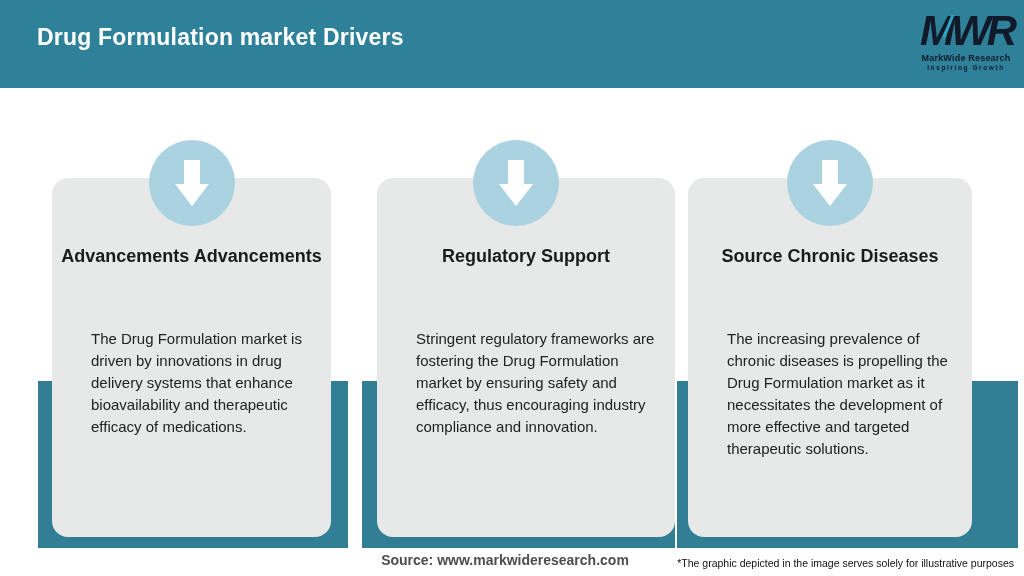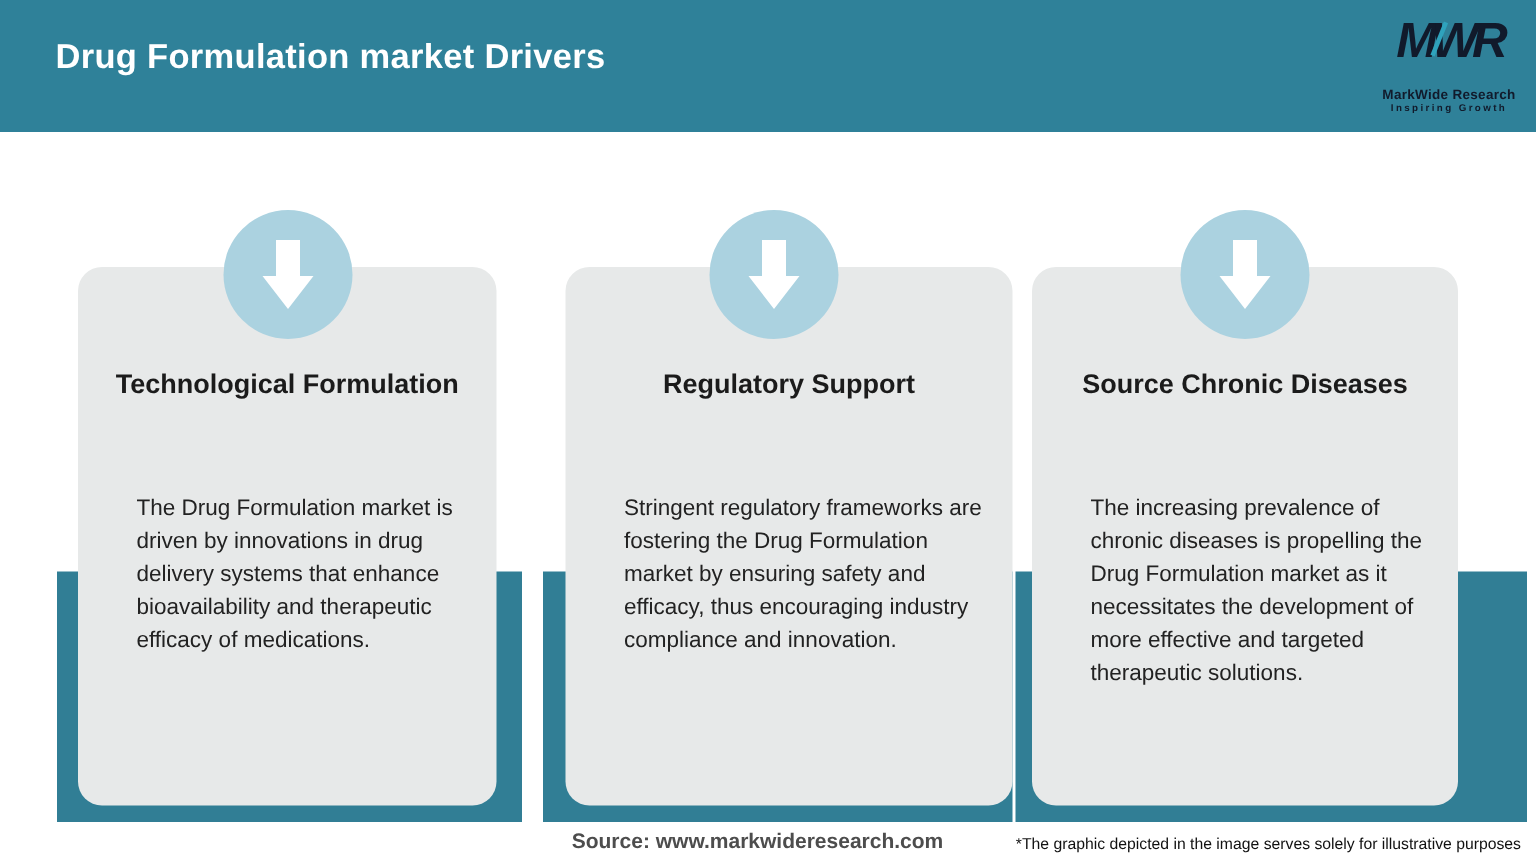--- a/index.html
+++ b/index.html
@@ -25,28 +25,28 @@
   }
   .header-title{
     position:absolute;left:37px;top:24px;
     font-size:23px;font-weight:bold;color:#ffffff;letter-spacing:0.2px;
   }
   .logo{
     position:absolute;left:920px;top:10px;width:92px;
     text-align:center;color:var(--logo-dark);line-height:1;
   }
   .logo-monogram{
-    font-size:33px;font-weight:bold;font-style:italic;
+    font-size:42px;font-weight:bold;font-style:italic;
     letter-spacing:-4px;position:relative;display:inline-block;
   }
   .logo-slash{
     position:absolute;left:27px;top:4px;width:3px;height:24px;
     background:#2FA3BD;transform:rotate(22deg);
   }
-  .logo-name{font-size:9px;font-weight:bold;margin-top:16px;letter-spacing:0.2px;}
+  .logo-name{font-size:9px;font-weight:bold;margin-top:2px;letter-spacing:0.2px;}
   .logo-tagline{font-size:6.5px;font-weight:bold;letter-spacing:1.6px;margin-top:2px;}
   
   .ribbon{
     position:absolute;top:381px;height:167px;
     background:var(--ribbon-teal);
   }
   .ribbon-1{left:38px;width:310px;}
   .ribbon-2{left:362px;width:313px;}
   .ribbon-3{left:677px;width:341px;}
   .card{
@@ -92,21 +92,21 @@
       <span>MWR</span>
       <span class="logo-slash"></span>
     </div>
     <div class="logo-name">MarkWide Research</div>
     <div class="logo-tagline">Inspiring Growth</div>
   </div>
 </div>
 
 <div class="ribbon ribbon-1"></div>
 <div class="card card-1">
-  <div class="card-title">Technological Formulation</div>
+  <div class="card-title">Advancements Advancements</div>
   <div class="card-body">The Drug Formulation market is driven by innovations in drug delivery systems that enhance bioavailability and therapeutic efficacy of medications.</div>
 </div>
 <div class="icon-circle circle-1">
   <svg width="40" height="50" viewBox="0 0 40 50">
     <polygon points="12,2 28,2 28,26 37,26 20,48 3,26 12,26" fill="#ffffff"></polygon>
   </svg>
 </div>
 
 <div class="ribbon ribbon-2"></div>
 <div class="card card-2">

